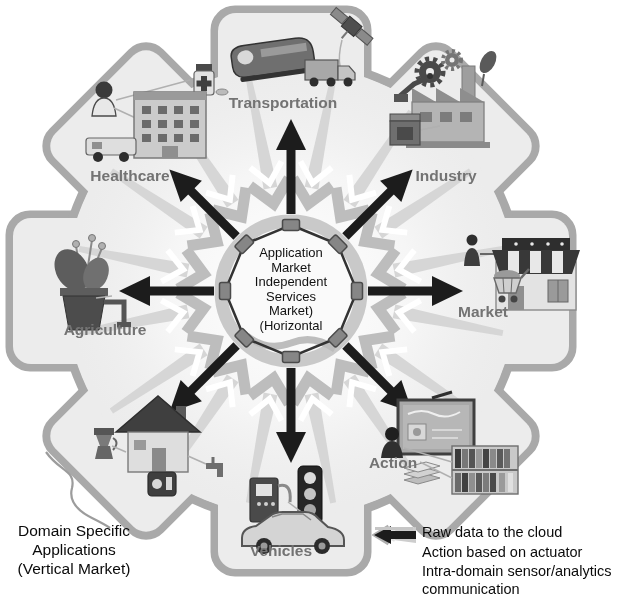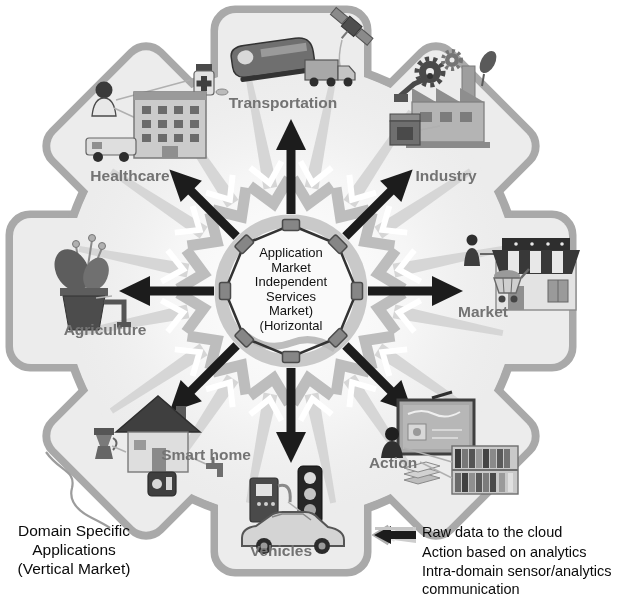--- a/index.html
+++ b/index.html
@@ -393,21 +393,20 @@
     <span>Services</span>
     <span>Market)</span>
     <span>(Horizontal</span>
   </div>
 
   <div class="lbl" style="left:283px;top:103px">Transportation</div>
   <div class="lbl" style="left:446px;top:176px">Industry</div>
   <div class="lbl" style="left:483px;top:312px">Market</div>
   <div class="lbl" style="left:393px;top:463px">Action</div>
   <div class="lbl" style="left:281px;top:551px">Vehicles</div>
-  <div class="lbl" style="left:206px;top:455px">Smart home</div>
   <div class="lbl" style="left:105px;top:330px">Agriculture</div>
   <div class="lbl" style="left:130px;top:176px">Healthcare</div>
 
   <div class="annotation">
     <span>Domain Specific</span>
     <span>Applications</span>
     <span>(Vertical Market)</span>
   </div>
 
   <div class="legend">
@@ -420,21 +419,21 @@
         </svg>
       </span>
       <span class="legend-label">Raw data to the cloud</span>
     </div>
     <div class="legend-row">
       <span class="legend-icon">
         <svg width="46" height="22" viewBox="0 0 46 22">
           <polygon points="2,11 19,2 19,7 44,7 44,15 19,15 19,20" fill="#1c1c1c"></polygon>
         </svg>
       </span>
-      <span class="legend-label">Action based on analytics</span>
+      <span class="legend-label">Action based on actuator</span>
     </div>
     <div class="legend-row wrap">
       <span class="legend-icon">
         <svg width="46" height="10" viewBox="0 0 46 10">
           <rect x="3" y="3" width="38" height="3" fill="#c6c6c6"></rect>
         </svg>
       </span>
       <span class="legend-label">Intra-domain sensor/analytics communication</span>
     </div>
   </div>

